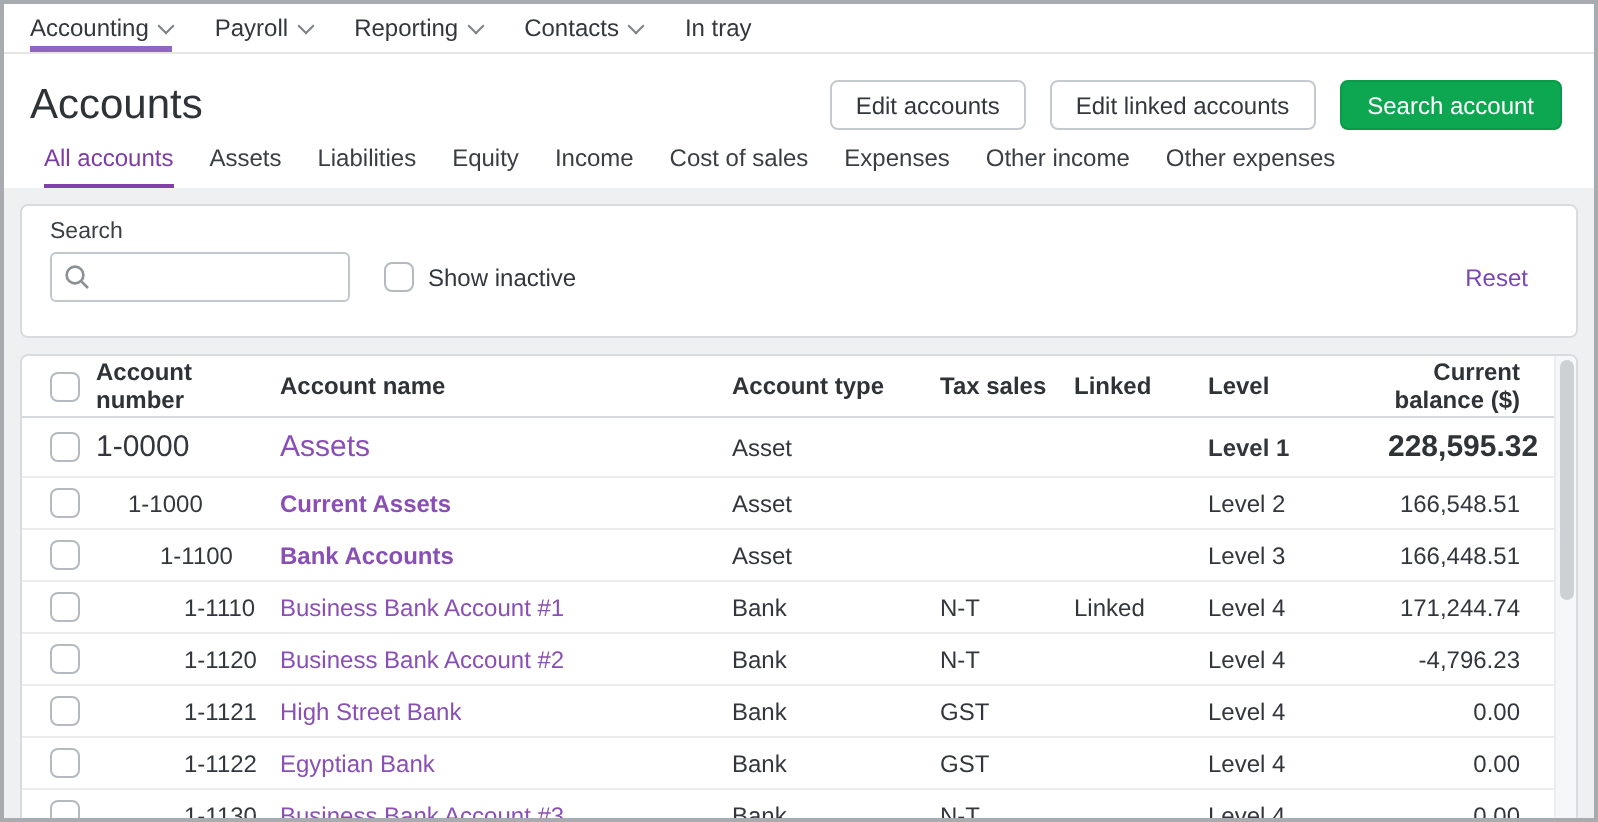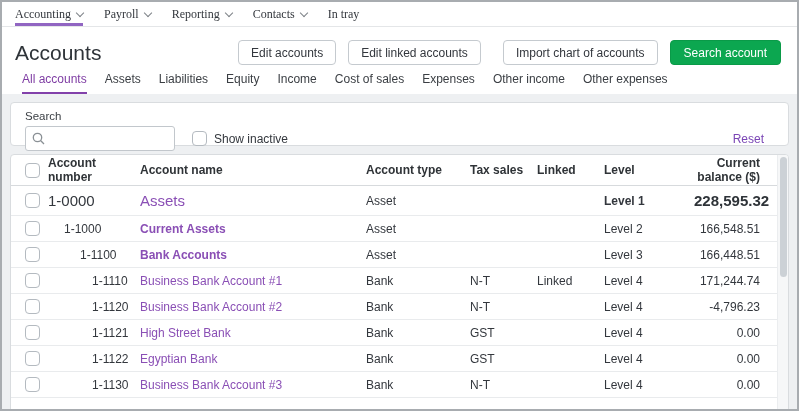--- a/index.html
+++ b/index.html
@@ -2,42 +2,42 @@
 <html><head>
 <meta charset="utf-8">
 <style>
   * { box-sizing: border-box; margin: 0; padding: 0; }
   html,body { width: 799px; height: 411px; overflow: hidden; }
   body { font-family: "Liberation Sans", sans-serif; }
 
   .frame { width: 799px; height: 411px; border: 2px solid #a8acb0; background: #fff; overflow: hidden; position: relative; }
 
   
-  .topnav { height: 25px; display: flex; align-items: stretch; padding-left: 13px; gap: 21px; background: #fff; border-bottom: 1px solid #e4e6e8; font-family: Liberation Serif, serif; }
+  .topnav { height: 25px; display: flex; align-items: stretch; padding-left: 13px; gap: 21px; background: #fff; border-bottom: 1px solid #e4e6e8; }
   .nav-item { position: relative; display: flex; align-items: center; gap: 6px; font-size: 12px; color: #33373d; text-decoration: none; cursor: pointer; }
   .nav-item.active::after { content: ''; position: absolute; left: 0; right: 0; bottom: 0; height: 3px; background: #9165c2; }
   .chev { width: 6px; height: 6px; border-right: 1.4px solid #7d8287; border-bottom: 1.4px solid #7d8287; transform: rotate(45deg); margin-top: -3px; }
 
   
   .page-header { display: flex; align-items: center; justify-content: space-between; padding: 13px 16px 2px 13px; background: #fff; }
   .page-title { font-size: 21px; font-weight: 400; color: #2e3338; }
   .header-actions { display: flex; gap: 12px; align-items: center; }
   .btn-outline { height: 25px; padding: 0 12px; font-size: 12px; color: #33373d; background: #fff; border: 1px solid #c5cacf; border-radius: 4px; cursor: pointer; font-family: inherit; }
   .btn-import { margin-left: 10px; }
   .btn-green { height: 25px; padding: 0 13px; font-size: 12px; color: #fff; background: #0ca750; border: 1px solid #0a9a48; border-radius: 4px; cursor: pointer; font-family: inherit; }
 
   
   .tabs { display: flex; gap: 18px; padding-left: 20px; background: #fff; height: 27px; align-items: flex-end; }
   .tab { font-size: 12px; color: #3a3e43; padding-bottom: 6px; border-bottom: 2px solid transparent; cursor: pointer; text-decoration: none; white-space: nowrap; }
   .tab.active { color: #7e3ca3; border-bottom-color: #8241aa; }
 
   
   .content { background: #eef0f2; height: 317px; padding: 8px 8px 0 8px; }
 
-  .search-card { background: #fff; border: 1px solid #d9dcdf; border-radius: 4px; height: 44px; padding: 7px 24px 0 14px; }
+  .search-card { background: #fff; border: 1px solid #d9dcdf; border-radius: 4px; height: 67px; padding: 7px 24px 0 14px; }
   .search-label { display: block; font-size: 11.5px; color: #3a3f44; margin-bottom: 4px; }
   .search-row { display: flex; align-items: center; }
   .search-box { position: relative; width: 150px; }
   .search-box input { width: 150px; height: 25px; border: 1px solid #c2c7cc; border-radius: 3px; padding: 0 6px 0 26px; font-size: 12px; font-family: inherit; outline: none; }
   .search-icon-svg { position: absolute; left: 7px; top: 6px; }
   .chk { display: flex; align-items: center; gap: 7px; margin-left: 17px; font-size: 12px; color: #33373d; cursor: pointer; }
   .box { width: 15px; height: 15px; border: 1px solid #b4bac0; border-radius: 4px; background: #fff; flex: 0 0 auto; }
   .reset { margin-left: auto; font-size: 12px; color: #7a45b5; text-decoration: none; cursor: pointer; }
 
   
@@ -93,21 +93,20 @@
 
       </a>
 
   </nav>
 
   <header class="page-header">
     <h1 class="page-title">Accounts</h1>
     <div class="header-actions">
       <button class="btn-outline">Edit accounts</button>
       <button class="btn-outline">Edit linked accounts</button>
-      <button class="btn-outline btn-import">Import chart of accounts</button>
       <button class="btn-green">Search account</button>
     </div>
   </header>
 
   <div class="tabs">
 
       <a class="tab active">All accounts</a>
 
       <a class="tab">Assets</a>
 

